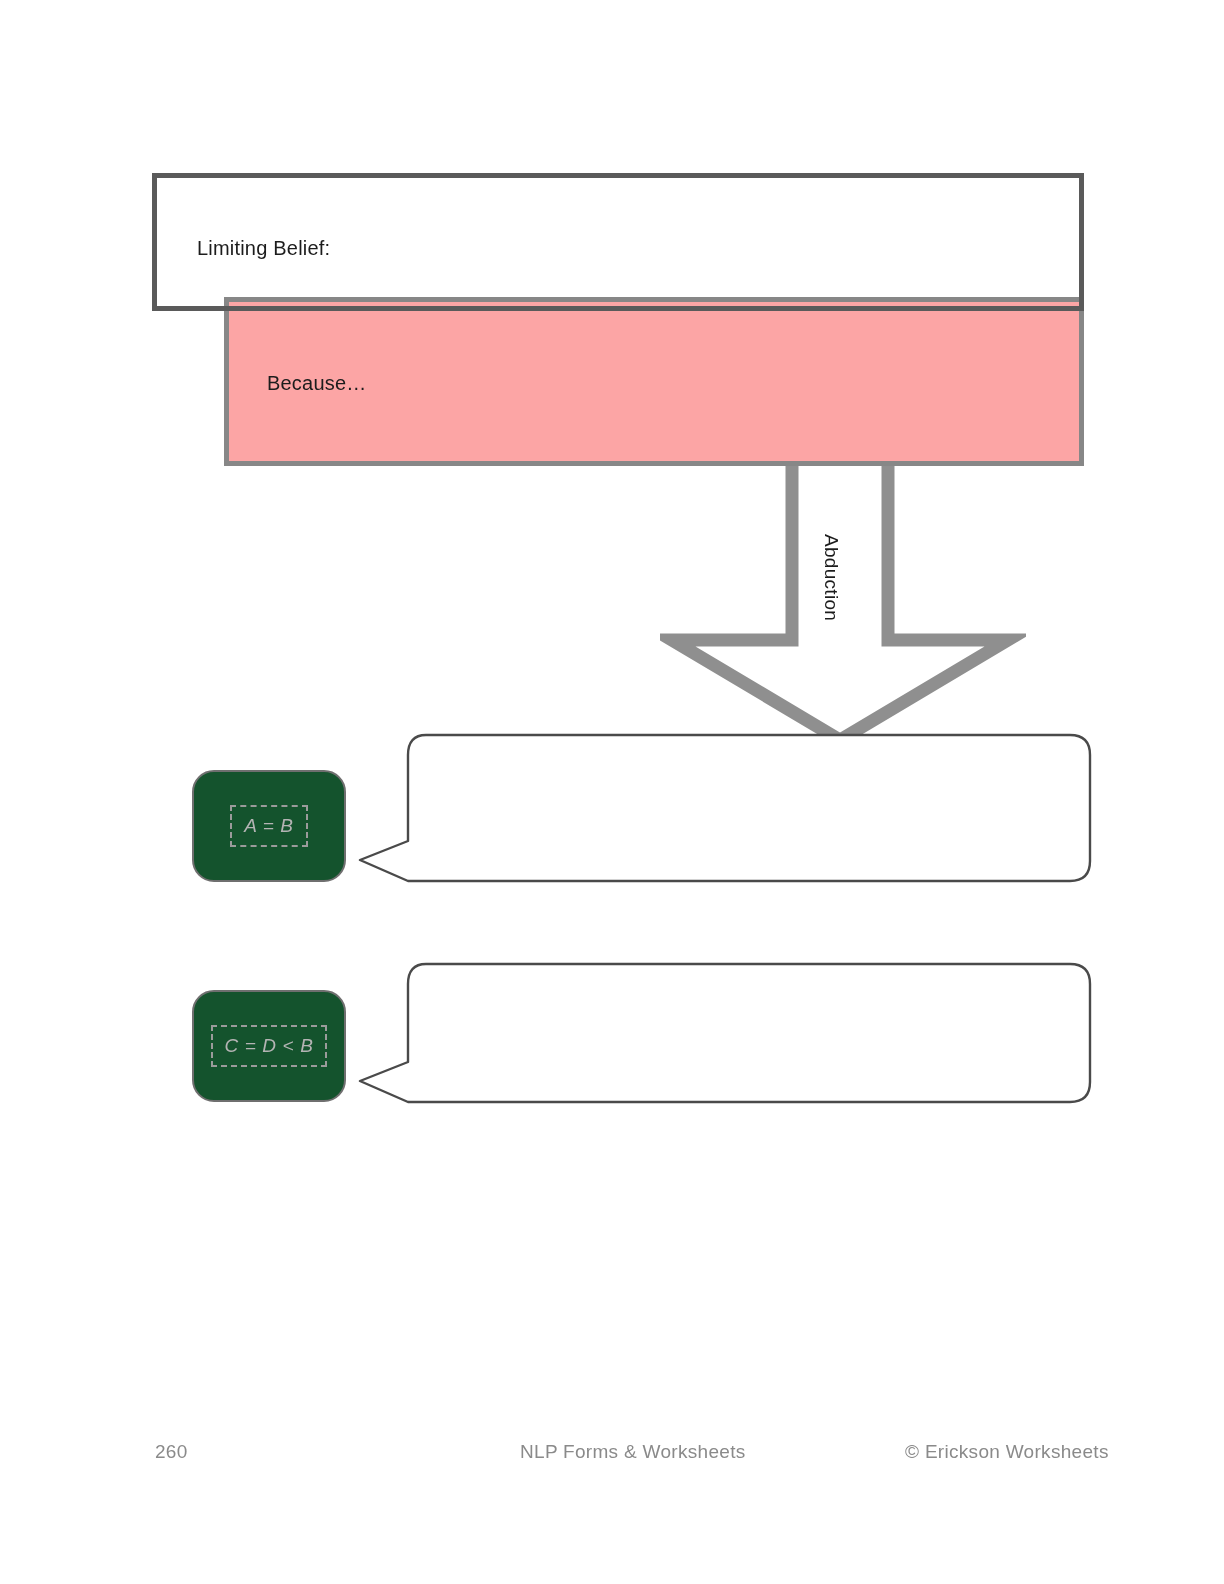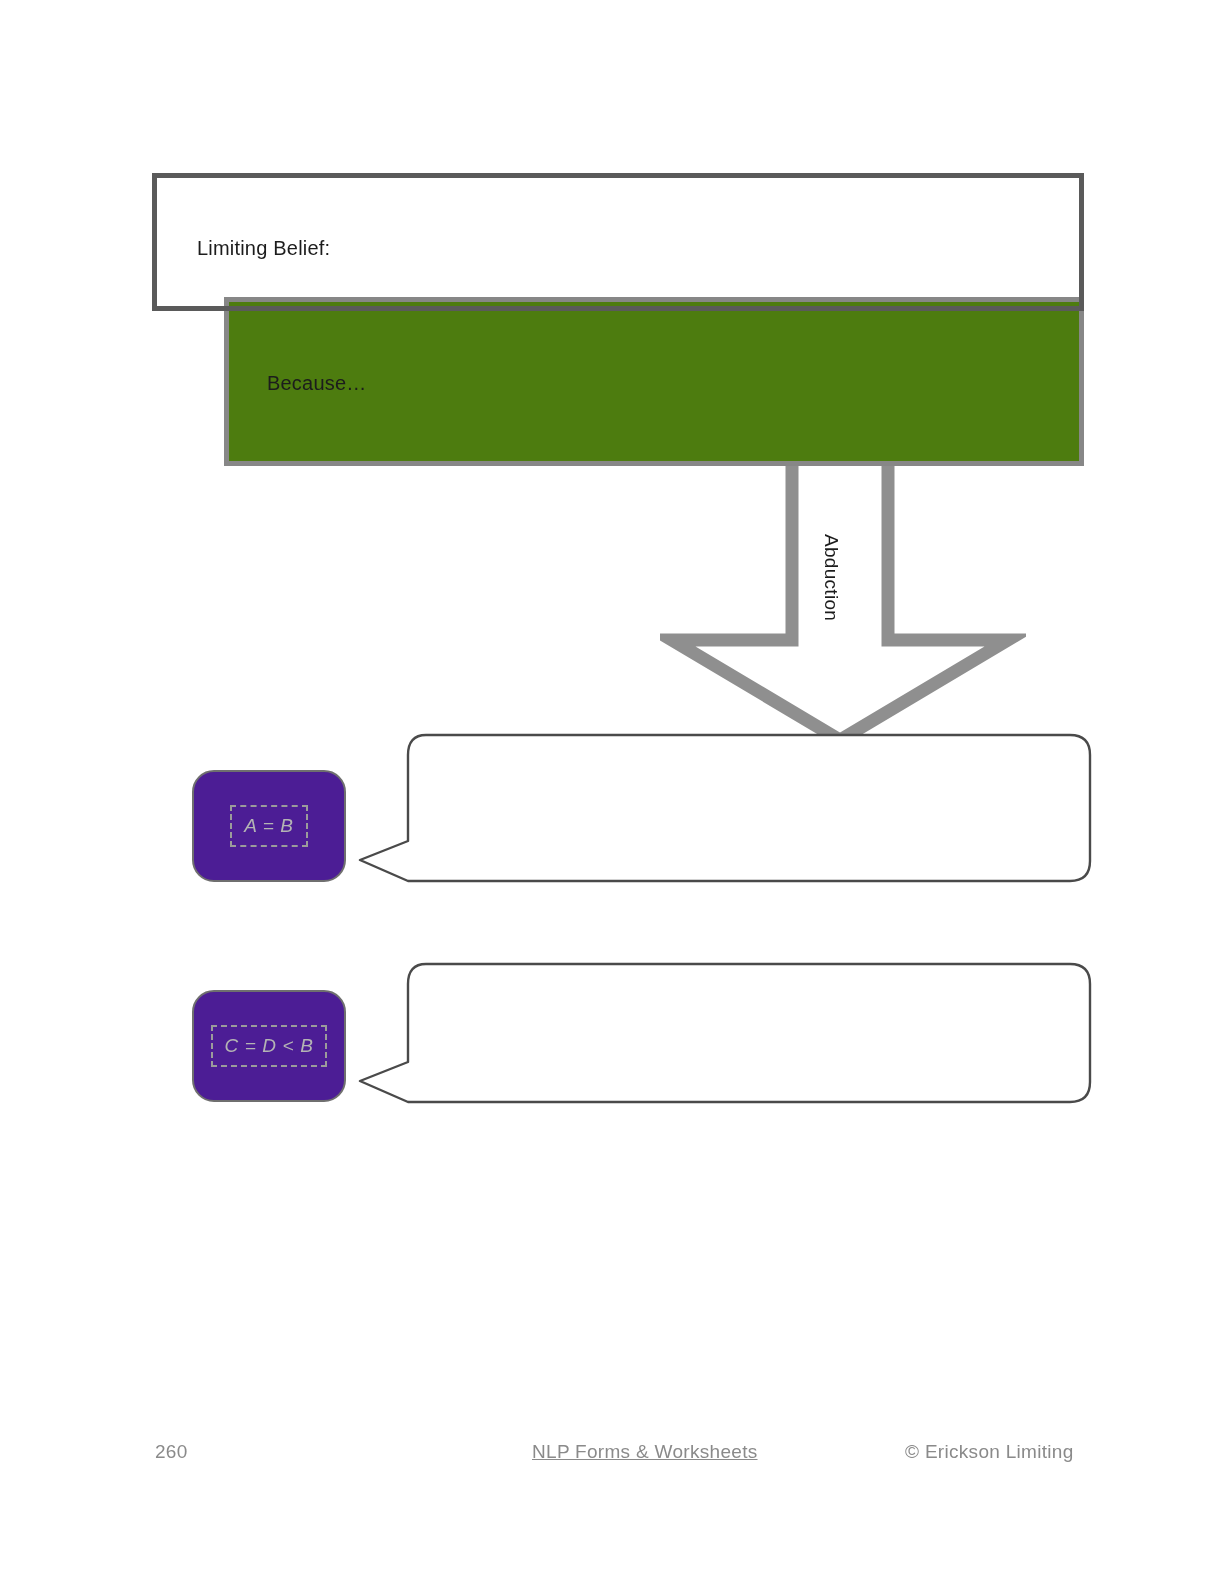--- a/index.html
+++ b/index.html
@@ -44,21 +44,21 @@
   }
 
   .because-box {
     position: absolute;
     left: 212px;
     top: 297px;
     width: 860px;
     height: 169px;
     border: 5px solid #878787;
     box-sizing: border-box;
-    background: #4d7c0f;
+    background: #fca5a5;
     z-index: 2;
   }
   .because-label {
     position: absolute;
     left: 38px;
     top: 70px;
     font-size: 20px;
     color: #1c1c1c;
     letter-spacing: 0.2px;
     white-space: nowrap;
@@ -96,21 +96,21 @@
   .row-2 { top: 962px; height: 160px; }
   .row-3 { top: 1173px; height: 160px; }
 
   .eq-box {
     position: absolute;
     left: 180px;
     width: 154px;
     border: 2px solid #6f6f6f;
     border-radius: 22px;
     box-sizing: border-box;
-    background: #4c1d95;
+    background: #14532d;
     display: flex;
     align-items: center;
     justify-content: center;
     z-index: 3;
   }
   .eq-inner {
     border: 2px dashed #9b9b9b;
     padding: 7px 12px;
     min-width: 72px;
     text-align: center;
@@ -141,21 +141,21 @@
     height: 40px;
   }
   .footer span {
     position: absolute;
     font-size: 19px;
     color: #8a8a8a;
     letter-spacing: 0.3px;
     white-space: nowrap;
   }
   .foot-page   { left: 143px;  top: 7px; }
-  .foot-title  { left: 520px;  top: 7px; text-decoration: underline; }
+  .foot-title  { left: 508px;  top: 7px; }
   .foot-credit { left: 893px;  top: 7px; }
 </style>
 </head>
 <body>
 
 <div id="page">
 
   <div class="belief-box">
     <div class="belief-label">Limiting Belief:</div>
   </div>
@@ -192,16 +192,16 @@
         <path d="M 78 2 L 722 2 Q 742 2 742 22 L 742 120 Q 742 140 722 140 L 60 140
                  L 12 119 L 60 100 L 60 22 Q 60 2 78 2 Z" fill="#ffffff" stroke="#4a4a4a" stroke-width="2.4" stroke-linejoin="round"></path>
       </svg>
     </div>
   </div>
 
 
   <div class="footer">
     <span class="foot-page">260</span>
     <span class="foot-title">NLP Forms &amp; Worksheets</span>
-    <span class="foot-credit">© Erickson Limiting</span>
+    <span class="foot-credit">© Erickson Worksheets</span>
   </div>
 
 </div>
 
 </body></html>

